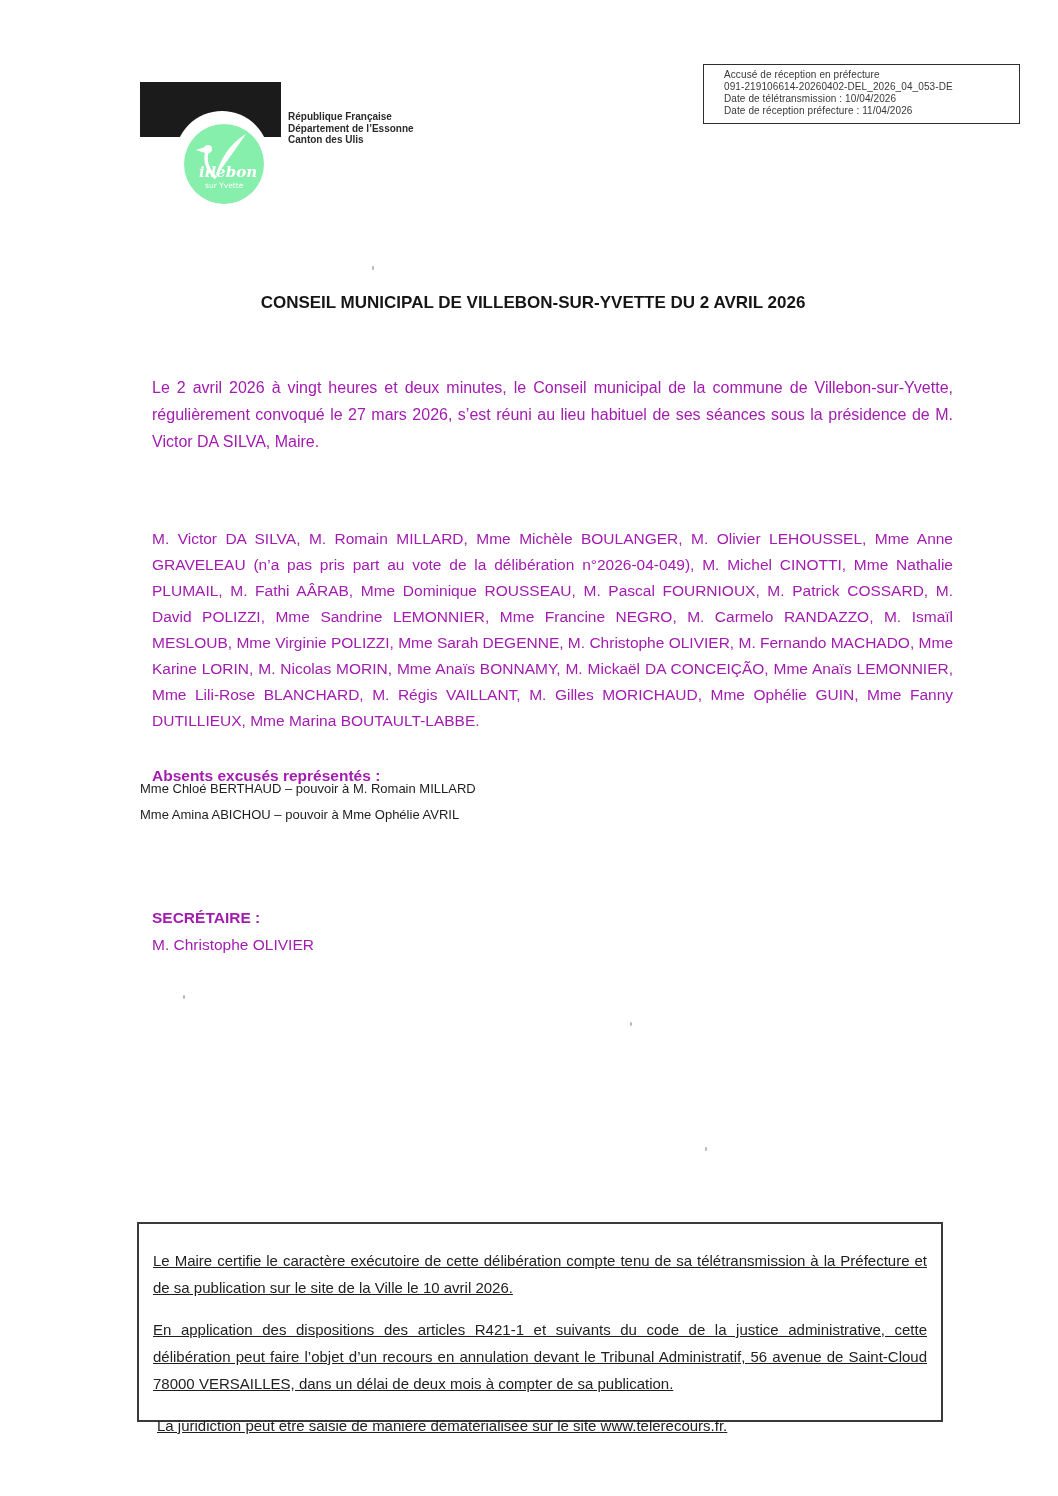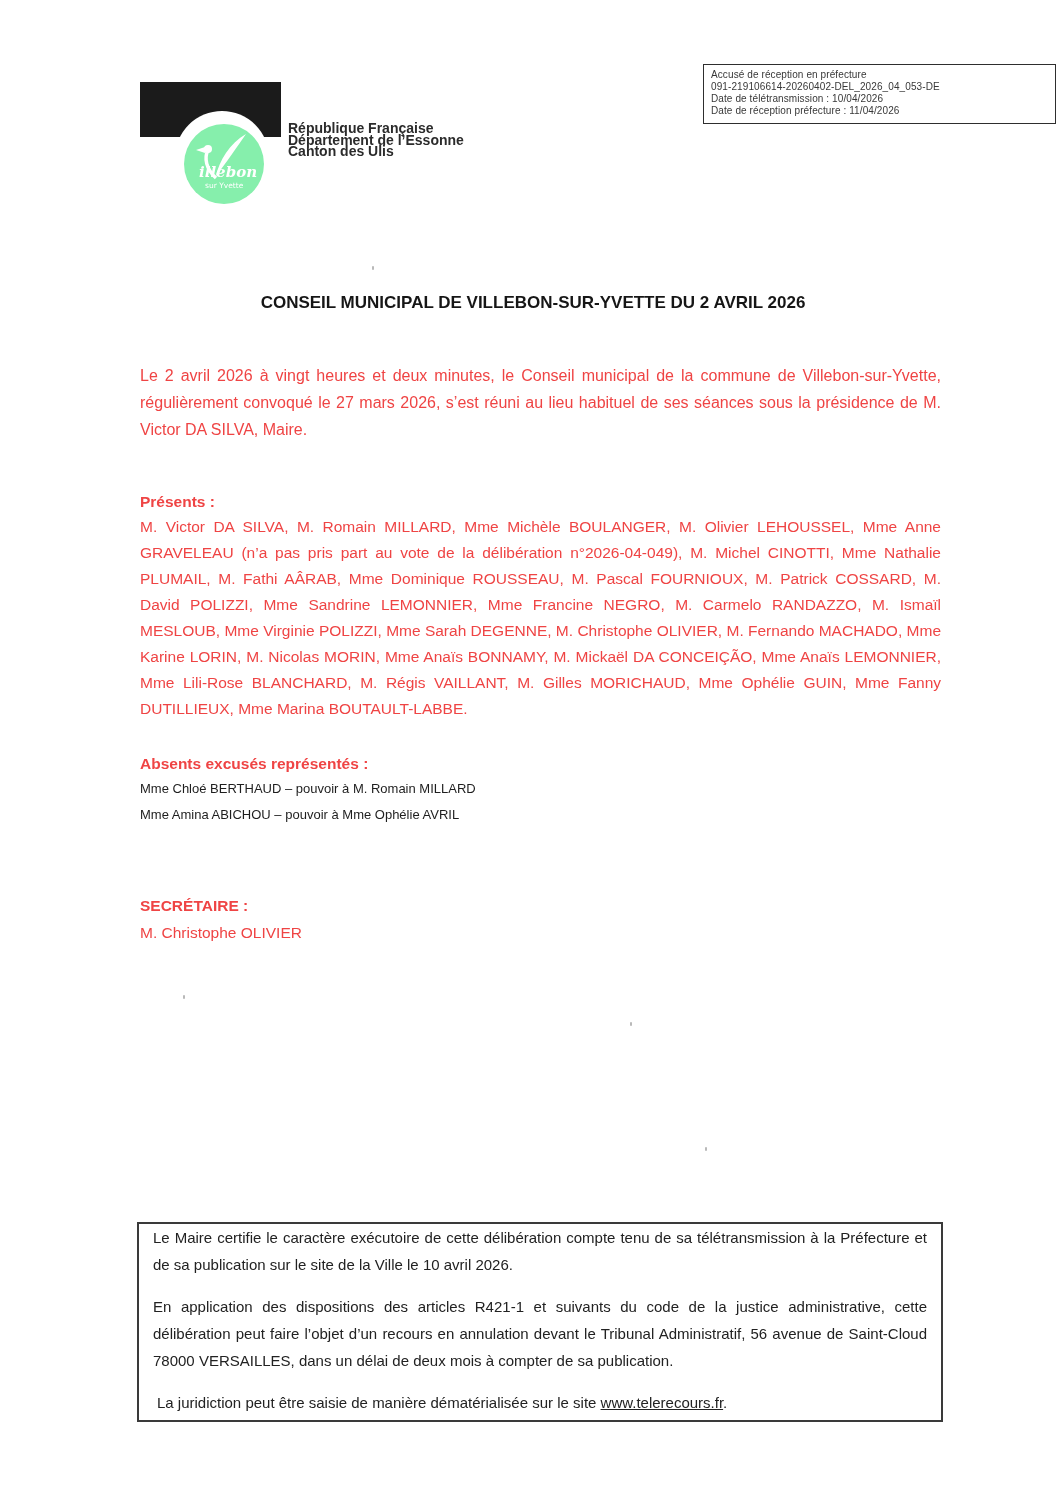--- a/index.html
+++ b/index.html
@@ -21,56 +21,57 @@
     position:absolute;left:175px;top:111px;width:94px;height:94px;
     background:#ffffff;border-radius:50%;
   }
   .logo-circle-inner{
     position:absolute;left:184px;top:124px;width:80px;height:80px;
     background:#86efac;border-radius:50%;
   }
   .logo-circle-inner svg{display:block;width:80px;height:80px;}
   
   .region{
-    position:absolute;left:288px;top:123px;
-    font-size:14px;font-weight:bold;line-height:11.5px;color:#2b2b2b;
+    position:absolute;left:288px;top:111px;
+    font-size:10px;font-weight:bold;line-height:11.5px;color:#2b2b2b;
   }
   
   .reception-box{
-    position:absolute;left:703px;top:64px;width:353px;height:60px;
+    position:absolute;left:703px;top:64px;width:317px;height:60px;
     border:1.5px solid #2e2e2e;box-sizing:border-box;
-    padding:4px 7px;
+    padding:4px 20px;
     font-size:10px;line-height:12px;color:#383838;
     letter-spacing:0.1px;
   }
   
   .title{
     position:absolute;left:0;top:289px;width:1058px;
     margin:4px;text-align:center;
     font-size:17px;font-weight:bold;color:#161616;
   }
   
   .block{
-    position:absolute;left:140px;width:801px;margin:0;
-    font-size:15.5px;line-height:26px;text-align:justify;color:#ef4444;
+    position:absolute;left:140px;width:801px;margin:12px;
+    font-size:15.5px;line-height:26px;text-align:justify;color:#a21caf;
   }
   .intro{top:362px;font-size:16px;line-height:27px;}
   .heading{font-weight:bold;text-align:left;}
   .presents-h{top:489px;}
   .presents-b{top:514px;}
   .absents-h{top:751px;}
   .absents-lines{position:absolute;left:140px;top:776px;width:801px;
     font-size:13px;line-height:26px;}
   .secretaire-h{top:893px;}
   .secretaire-n{top:920px;text-align:left;}
   
   .footer-box{
     position:absolute;left:137px;top:1222px;width:806px;height:200px;
     border:2px solid #3a3a3a;box-sizing:border-box;
-    padding:0 14px 0 14px;
+    padding:23px 14px 0 14px;
+    text-decoration:underline;
   }
   .footer-box p{
     margin:0 0 15px 0;
     font-size:15px;line-height:27px;text-align:justify;color:#222;
   }
   .footer-box .juridiction{margin:4px;text-align:left;}
   .link{color:#222;text-decoration:underline;cursor:pointer;}
   
   .speck{position:absolute;background:#b9b9b9;width:2px;height:4px;border-radius:1px;}
 </style>
@@ -102,21 +103,20 @@
     <div>Accusé de réception en préfecture</div>
     <div>091-219106614-20260402-DEL_2026_04_053-DE</div>
     <div>Date de télétransmission : 10/04/2026</div>
     <div>Date de réception préfecture : 11/04/2026</div>
   </div>
 
   <h1 class="title">CONSEIL MUNICIPAL DE VILLEBON-SUR-YVETTE DU 2 AVRIL 2026</h1>
 
   <p class="block intro">Le 2 avril 2026 à vingt heures et deux minutes, le Conseil municipal de la commune de Villebon-sur-Yvette, régulièrement convoqué le 27 mars 2026, s’est réuni au lieu habituel de ses séances sous la présidence de M. Victor DA SILVA, Maire.</p>
 
-  <p class="block heading presents-h">Présents :</p>
   <p class="block presents-b">M. Victor DA SILVA, M. Romain MILLARD, Mme Michèle BOULANGER, M. Olivier LEHOUSSEL, Mme Anne GRAVELEAU (n’a pas pris part au vote de la délibération n°2026-04-049), M. Michel CINOTTI, Mme Nathalie PLUMAIL, M. Fathi AÂRAB, Mme Dominique ROUSSEAU, M. Pascal FOURNIOUX, M. Patrick COSSARD, M. David POLIZZI, Mme Sandrine LEMONNIER, Mme Francine NEGRO, M. Carmelo RANDAZZO, M. Ismaïl MESLOUB, Mme Virginie POLIZZI, Mme Sarah DEGENNE, M. Christophe OLIVIER, M. Fernando MACHADO, Mme Karine LORIN, M. Nicolas MORIN, Mme Anaïs BONNAMY, M. Mickaël DA CONCEIÇÃO, Mme Anaïs LEMONNIER, Mme Lili-Rose BLANCHARD, M. Régis VAILLANT, M. Gilles MORICHAUD, Mme Ophélie GUIN, Mme Fanny DUTILLIEUX, Mme Marina BOUTAULT-LABBE.</p>
 
   <p class="block heading absents-h">Absents excusés représentés :</p>
   <div class="absents-lines">
     <div>Mme Chloé BERTHAUD – pouvoir à M. Romain MILLARD</div>
     <div>Mme Amina ABICHOU – pouvoir à Mme Ophélie AVRIL</div>
   </div>
 
   <p class="block secretaire-n">M. Christophe OLIVIER</p>
   <p class="block heading secretaire-h">SECRÉTAIRE :</p>

